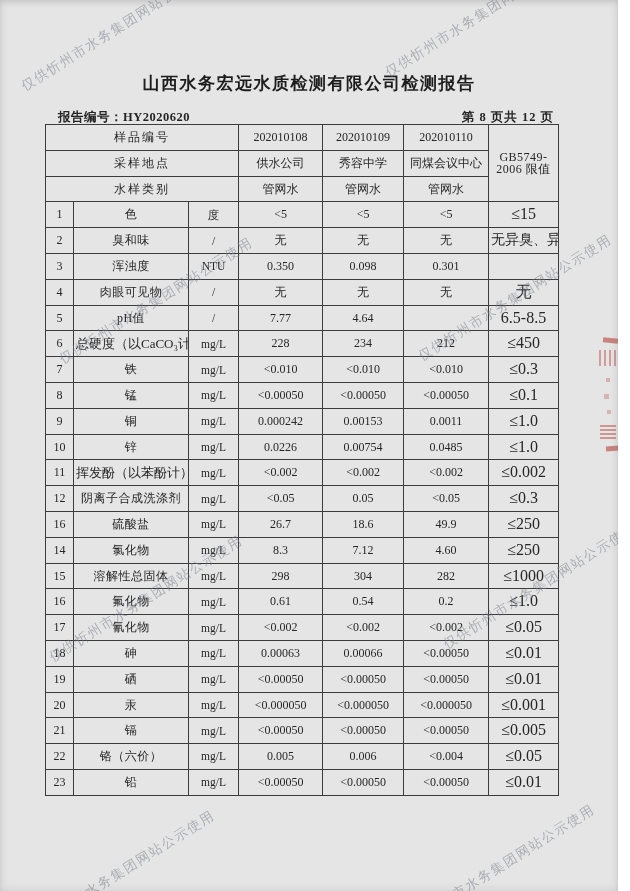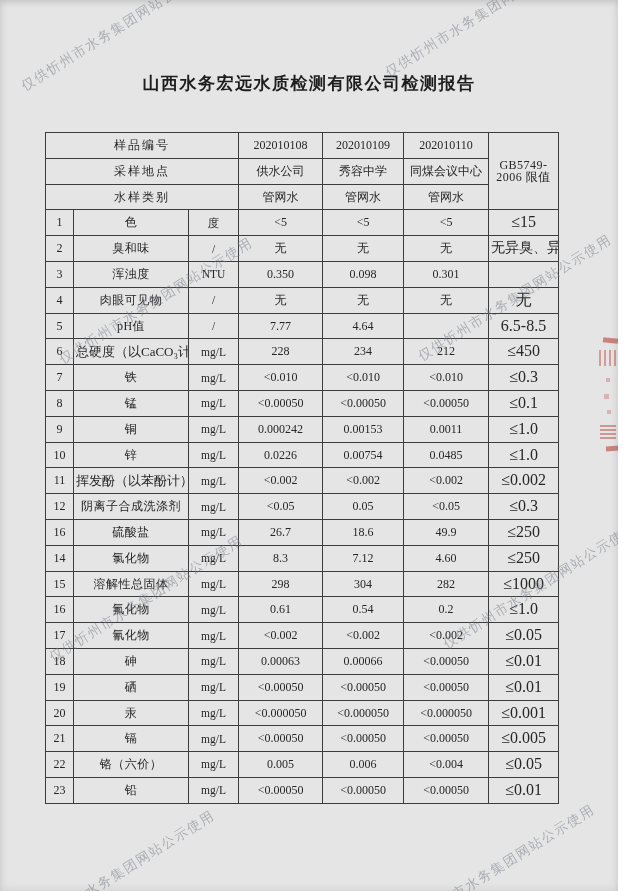--- a/index.html
+++ b/index.html
@@ -18,21 +18,21 @@
     text-align:center; font-family:"Liberation Sans","DejaVu Sans",sans-serif;
     font-weight:bold; font-size:17px; letter-spacing:1.5px; color:#1d1d1d;
   }
   .report-line{
     position:absolute; left:58px; right:64px; top:109px; height:20px;
     font-size:12.5px; font-weight:600; color:#252525;
   }
   .report-no{position:absolute; left:0; top:0; letter-spacing:0.5px;}
   .page-info{position:absolute; right:0; top:0; letter-spacing:1px;}
   table.report{
-    position:absolute; left:45px; top:132px;
+    position:absolute; left:45px; top:124px;
     border-collapse:collapse; table-layout:fixed; width:513px;
     font-size:12px; color:#262626; z-index:2;
   }
   table.report td{
     border:1px solid #3c3c3c; text-align:center; vertical-align:middle;
     padding:0 2px; height:24.8px; line-height:1.05; overflow:hidden; white-space:nowrap;
   }
   td.meta-label{letter-spacing:2px;}
   td.name-cell{text-align:left; padding-left:9px; letter-spacing:0.5px;}
   td.name-cell.long{font-size:13px; letter-spacing:0;}
@@ -58,20 +58,24 @@
             background:repeating-linear-gradient(0deg, var(--seal) 0 2px, transparent 2px 4px); opacity:.8;}
   .seal .m7{left:12px; top:108px; width:13px; height:5px; transform:rotate(-4deg);}
 </style>
 </head>
 <body>
 
 <div class="page">
 
   <div class="doc-title">山西水务宏远水质检测有限公司检测报告</div>
 
+  <div class="report-line">
+    <span class="report-no">报告编号：HY2020620</span>
+    <span class="page-info">第 8 页共 12 页</span>
+  </div>
 
   <table class="report">
     <colgroup>
       <col style="width:28px">
         <col style="width:115px">
         <col style="width:50px">
       <col style="width:84px">
         <col style="width:81px">
         <col style="width:85px">
       <col style="width:70px">

